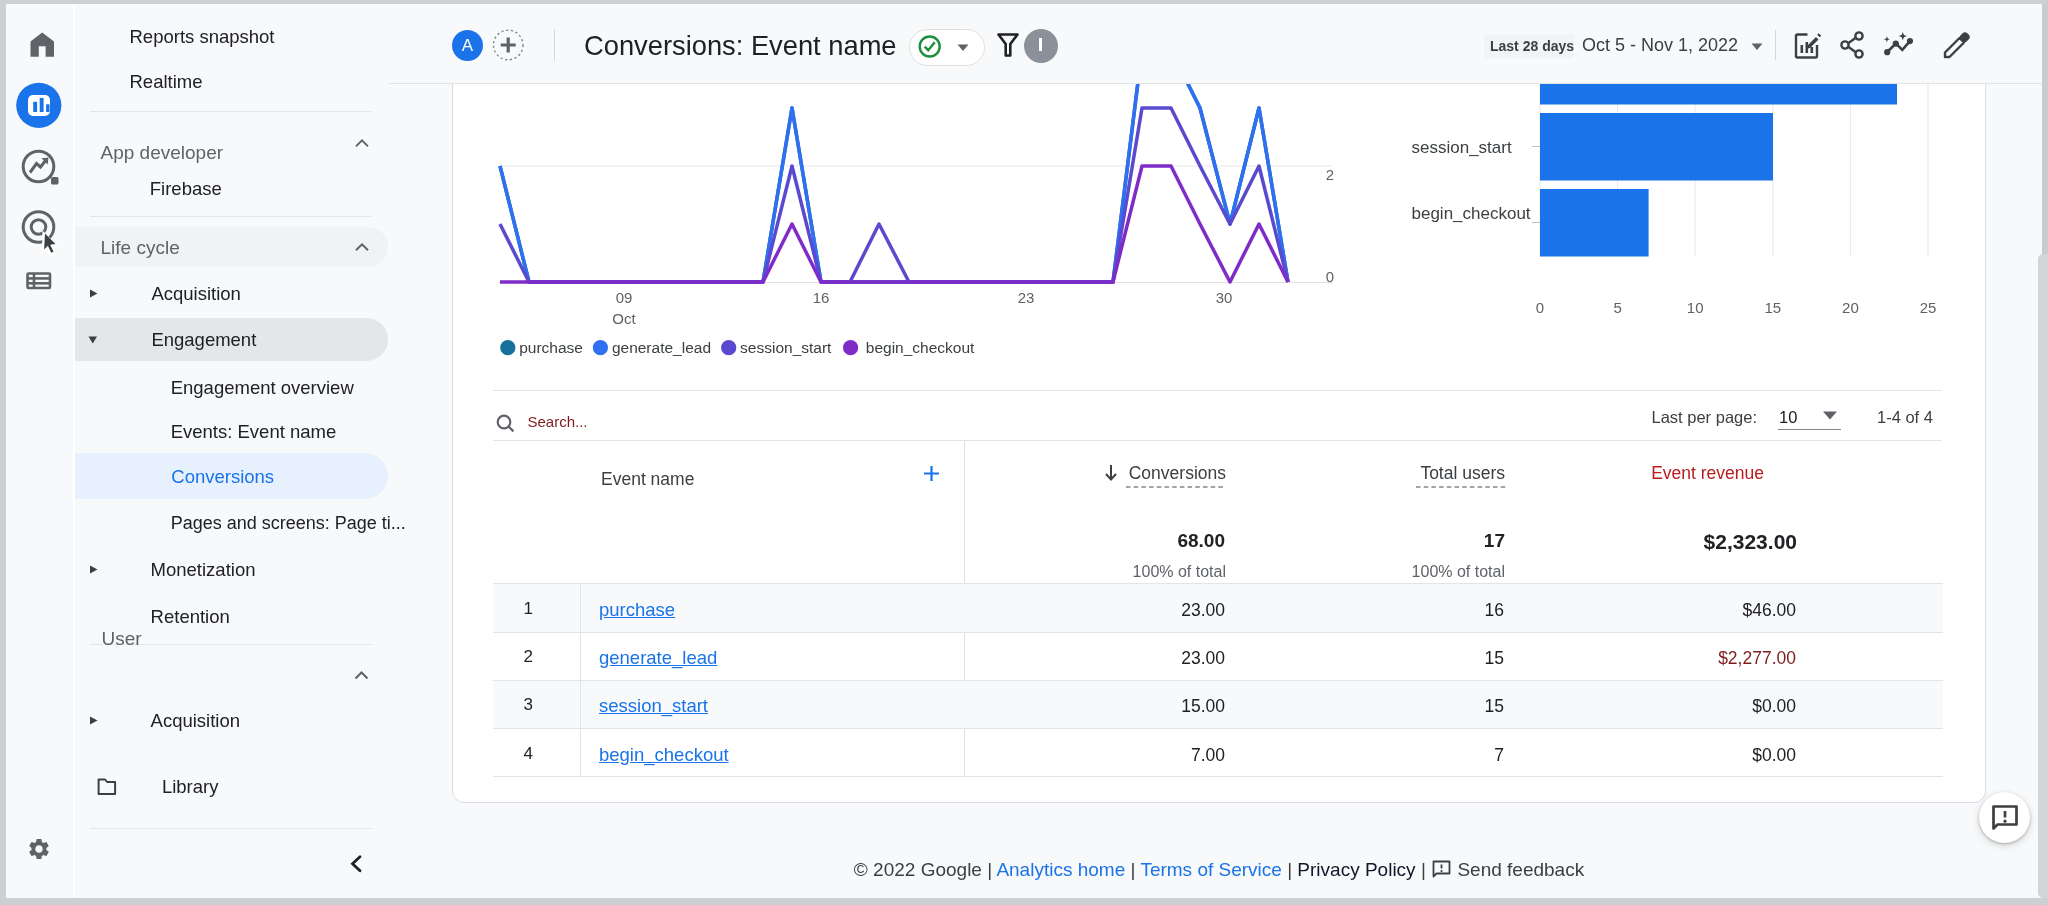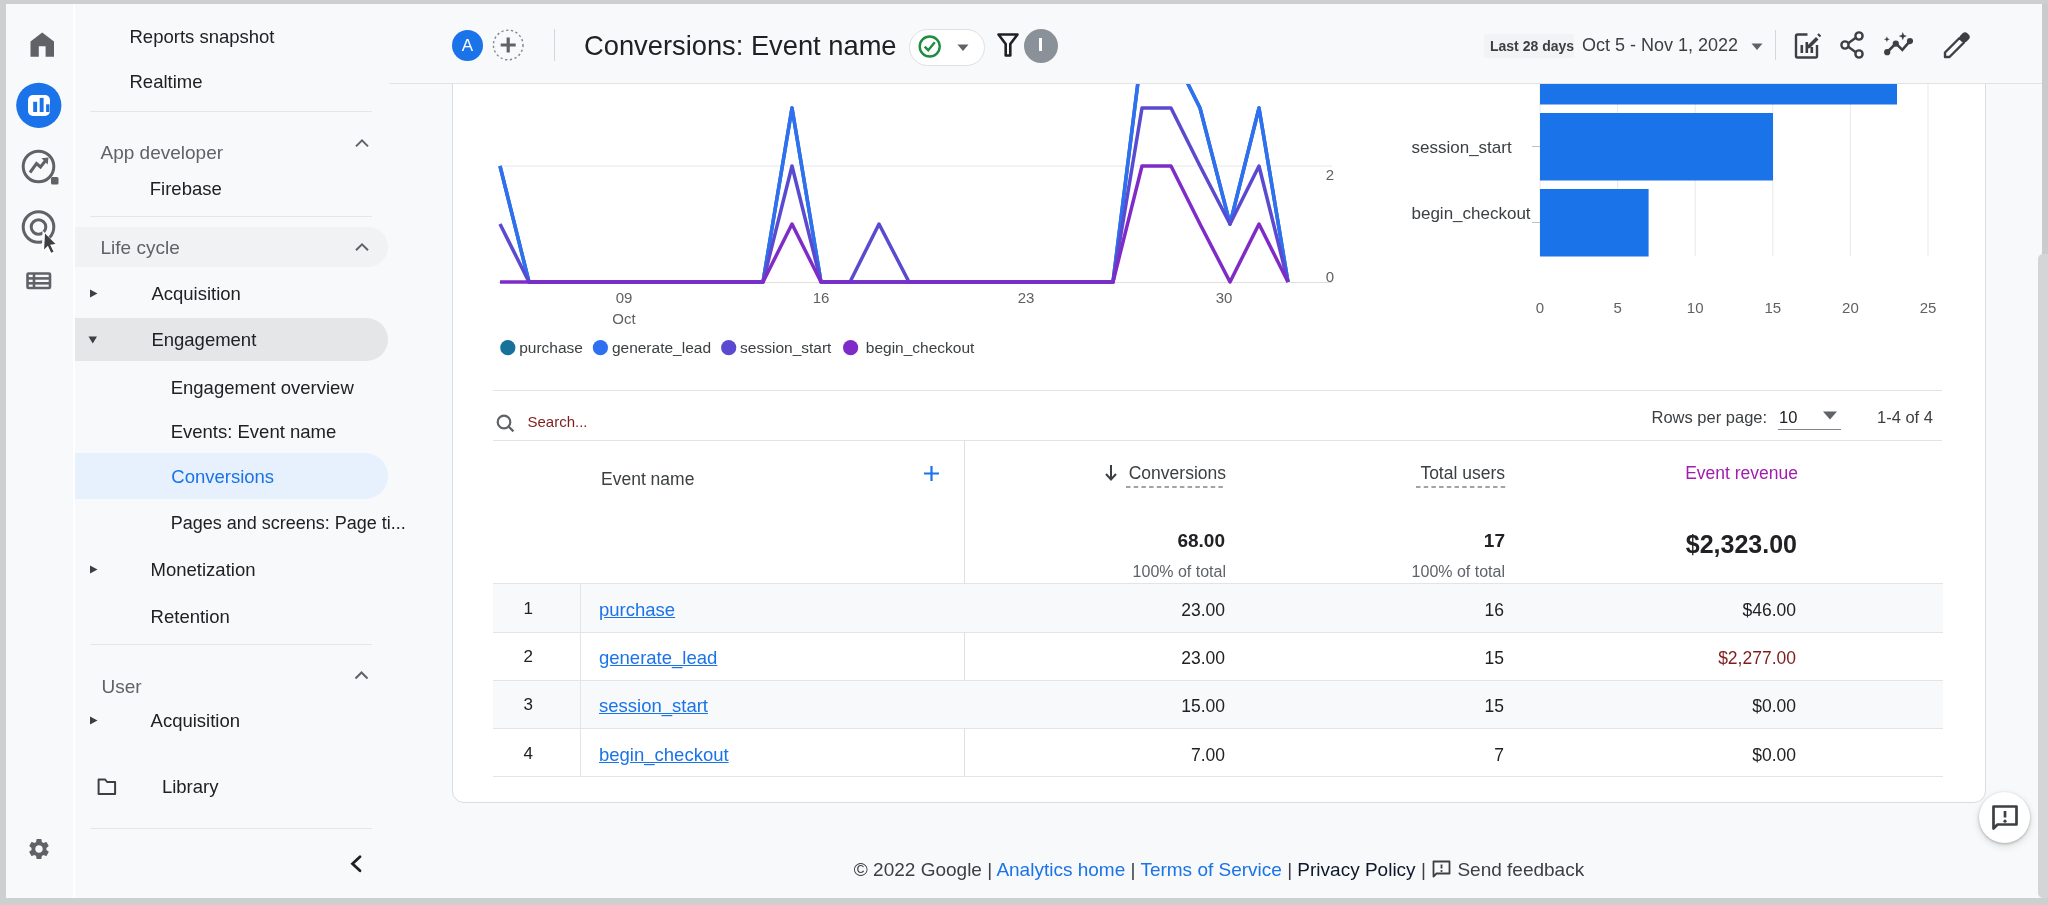--- a/index.html
+++ b/index.html
@@ -69,21 +69,21 @@
   <div class="abs navhead" style="left:100.5px; top:236.5px;">Life cycle</div>
   <div class="abs navtext" style="left:122.4px; top:282.5px;">Acquisition</div>
   <div class="abs navtext" style="left:122.4px; top:329.0px;">Engagement</div>
   <div class="abs navtext" style="left:141.7px; top:376.5px;">Engagement overview</div>
   <div class="abs navtext" style="left:141.7px; top:420.5px;">Events: Event name</div>
   <div class="abs navtext" style="left:142.3px; top:466.0px; color:#1a73e8;">Conversions</div>
   <div class="abs navtext" style="left:141.7px; top:512.5px; width:240px; white-space:nowrap; font-size:18px;">Pages and screens: Page ti...</div>
   <div class="abs navtext" style="left:121.6px; top:559.0px;">Monetization</div>
   <div class="abs navtext" style="left:121.6px; top:605.5px;">Retention</div>
   <div class="abs navdiv" style="top:644px;"></div>
-  <div class="abs navhead" style="left:101.5px; top:676px;">User</div>
+  <div class="abs navhead" style="left:101.5px; top:628px;">User</div>
   <div class="abs navtext" style="left:121.6px; top:710.0px;">Acquisition</div>
   <div class="abs navtext" style="left:132.9px; top:775.5px;">Library</div>
   <div class="abs navdiv" style="top:828px;"></div>
   <svg class="abs" style="left:75px; top:4px;" width="314" height="894" viewBox="75 4 314 894">
     <path d="M90 289.5 l7.5 4 l-7.5 4 z" fill="#3c4043"></path>
     <path d="M88.5 336.5 l8.5 0 l-4.25 7 z" fill="#3c4043"></path>
     <path d="M90 565.6 l7.5 4 l-7.5 4 z" fill="#3c4043"></path>
     <path d="M90 716.6 l7.5 4 l-7.5 4 z" fill="#3c4043"></path>
     <g stroke="#5f6368" stroke-width="2" fill="none">
       <path d="M356 146.4 l6 -6 l6 6"></path>
@@ -149,21 +149,21 @@
       <text x="1928" y="313">25</text>
     </g>
   </svg>
 
   <div class="abs" style="left:493px; top:390px; width:1449px; height:1px; background:#e2e3e5;"></div>
   <svg class="abs" style="left:495px; top:410px;" width="26" height="26" viewBox="0 0 26 26">
     <circle cx="9" cy="12" r="6.3" fill="none" stroke="#5f6368" stroke-width="2.2"></circle>
     <line x1="13.6" y1="16.6" x2="18.4" y2="21.4" stroke="#5f6368" stroke-width="2.2"></line>
   </svg>
   <div class="abs" style="left:527.5px; top:413px; font-size:15px; color:#7f1d1d;">Search...</div>
-  <div class="abs" style="left:1651.5px; top:408px; font-size:16.5px; color:#3c4043;">Rows per page:</div>
+  <div class="abs" style="left:1651.5px; top:408px; font-size:16.5px; color:#3c4043;">Last per page:</div>
   <div class="abs" style="left:1779px; top:408px; font-size:16.5px; color:#202124;">10</div>
   <div class="abs" style="left:1778px; top:429px; width:63px; height:1px; background:#80868b;"></div>
   <svg class="abs" style="left:1822px; top:410px;" width="16" height="10">
     <path d="M1 1.5 l14 0 l-7 8 z" fill="#5f6368"></path>
   </svg>
   <div class="abs" style="left:1877px; top:408px; font-size:16.5px; color:#3c4043;">1-4 of 4</div>
 
   <div class="abs" style="left:493px; top:440px; width:1449px; height:1px; background:#e2e3e5;"></div>
   <div class="abs" style="left:963.7px; top:441px; width:1px; height:335px; background:#e0e0e0;"></div>
 
@@ -175,27 +175,27 @@
     <path d="M9 2 v14 M4 11 l5 5.5 l5 -5.5" fill="none" stroke="#3c4043" stroke-width="2"></path>
   </svg>
   <div class="abs" style="left:1126px; top:463px; width:100px; text-align:right; font-size:17.5px; font-weight:500; color:#3c4043;">Conversions</div>
   <svg class="abs" style="left:1126px; top:486px;" width="100" height="2">
     <line x1="0" y1="1" x2="100" y2="1" stroke="#80868b" stroke-width="1.3" stroke-dasharray="4.5 3.2"></line>
   </svg>
   <div class="abs" style="left:1405px; top:463px; width:100px; text-align:right; font-size:17.5px; font-weight:500; color:#3c4043;">Total users</div>
   <svg class="abs" style="left:1416px; top:486px;" width="90" height="2">
     <line x1="0" y1="1" x2="90" y2="1" stroke="#80868b" stroke-width="1.3" stroke-dasharray="4.5 3.2"></line>
   </svg>
-  <div class="abs" style="left:1648px; top:463px; width:150px; text-align:right; font-size:17.5px; font-weight:500; color:#a21caf;">Event revenue</div>
+  <div class="abs" style="left:1614px; top:463px; width:150px; text-align:right; font-size:17.5px; font-weight:500; color:#b91c1c;">Event revenue</div>
 
   <div class="abs" style="left:1075px; top:530px; width:150px; text-align:right; font-size:19px; font-weight:700; color:#202124;">68.00</div>
   <div class="abs" style="left:1076px; top:563px; width:150px; text-align:right; font-size:16px; color:#5f6368;">100% of total</div>
   <div class="abs" style="left:1355px; top:530px; width:150px; text-align:right; font-size:19px; font-weight:700; color:#202124;">17</div>
   <div class="abs" style="left:1355px; top:563px; width:150px; text-align:right; font-size:16px; color:#5f6368;">100% of total</div>
-  <div class="abs" style="left:1647px; top:530px; width:150px; text-align:right; font-size:25px; font-weight:700; color:#202124;">$2,323.00</div>
+  <div class="abs" style="left:1647px; top:530px; width:150px; text-align:right; font-size:21px; font-weight:700; color:#202124;">$2,323.00</div>
 
   <div class="abs" style="left:493px; top:583.4px; width:1450px; height:48.2px; background:#f8f9fa;"></div>
   <div class="abs" style="left:493px; top:679.9px; width:1450px; height:48.2px; background:#f8f9fa;"></div>
   <div class="abs" style="left:493px; top:583.4px; width:1450px; height:1px; background:#e3e4e6;"></div>
   <div class="abs" style="left:493px; top:631.6px; width:1450px; height:1px; background:#e3e4e6;"></div>
   <div class="abs" style="left:493px; top:679.9px; width:1450px; height:1px; background:#e3e4e6;"></div>
   <div class="abs" style="left:493px; top:728.1px; width:1450px; height:1px; background:#e3e4e6;"></div>
   <div class="abs" style="left:493px; top:776.3px; width:1450px; height:1px; background:#e3e4e6;"></div>
   <div class="abs" style="left:579.8px; top:583.4px; width:1px; height:193px; background:#e3e4e6;"></div>
 

